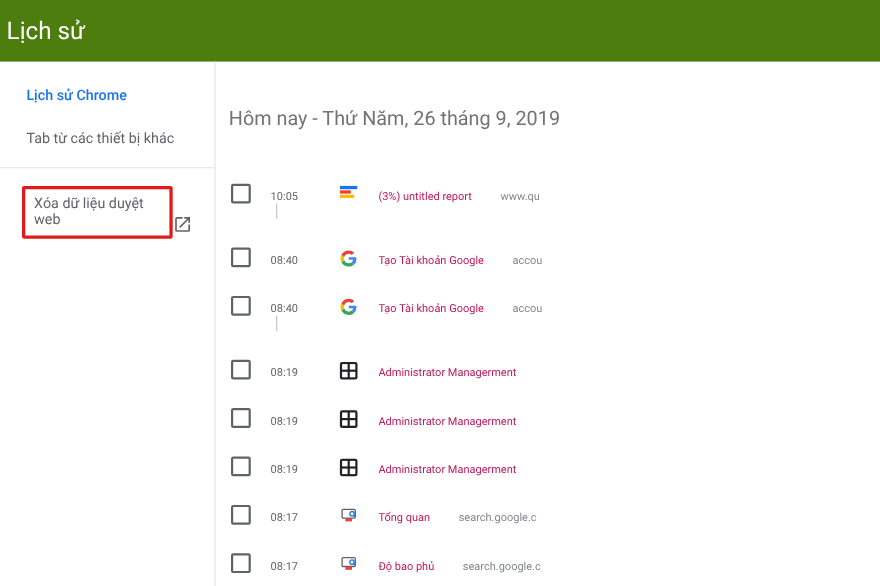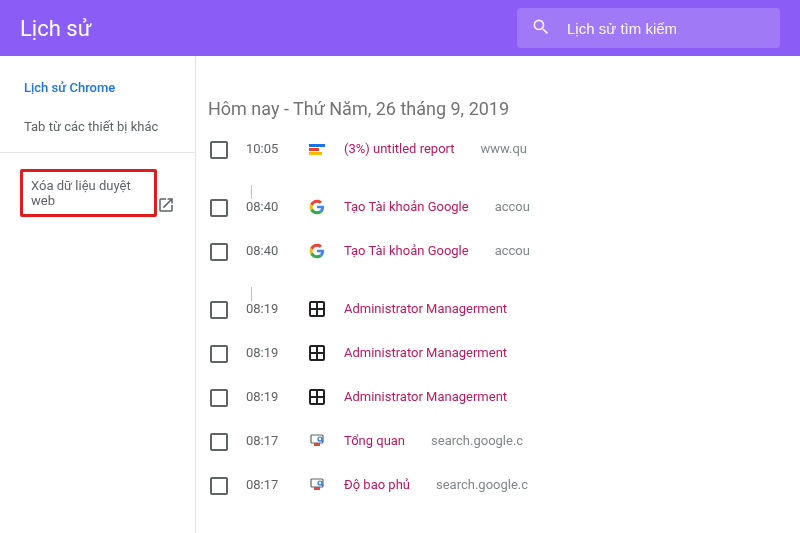--- a/index.html
+++ b/index.html
@@ -7,25 +7,25 @@
     font-family: Roboto, Arial, sans-serif;
     font-size: 13px;
     color: #3c4043;
     width: 800px;
     height: 533px;
     overflow: hidden;
     background: #fff;
   }
   .topbar {
     height: 56px;
-    background: #8b5cf6;
+    background: #4d7c0f;
     color: #fff;
     display: flex;
     align-items: center;
-    padding: 0 20px;
+    padding: 0 6px;
   }
   .topbar-title {
     font-size: 22px;
     font-weight: 400;
     flex: 1;
   }
   .searchbar {
     display: flex;
     align-items: center;
     background: rgba(255,255,255,0.18);
@@ -82,25 +82,25 @@
     overflow: hidden;
   }
   .date-header {
     font-size: 18px;
     color: #737373;
     padding: 12px 0 22px 12px;
     font-weight: 400;
   }
   .row {
     display: flex;
-    align-items: flex-start;
+    align-items: flex-end;
     height: 44px;
     padding-left: 14px;
     gap: 18px;
-    font-size: 13px;
+    font-size: 10px;
     color: #5f6368;
     white-space: nowrap;
   }
   .chk {
     width: 18px; height: 18px;
     border: 2px solid #5f6368;
     border-radius: 2px;
     flex-shrink: 0;
   }
   .time { width: 44px; color: #5f6368; }
@@ -126,28 +126,20 @@
     gap:2px;padding:2px;
   }
   .fav-a span{background:#fff;}
   .fav-s {width:16px;height:16px;}
 </style>
 </head>
 <body>
 
 <div class="topbar">
   <div class="topbar-title">Lịch sử</div>
-  <div class="searchbar">
-    <span>
-      <svg width="20" height="20" viewBox="0 0 24 24">
-          <path d="M15.5 14h-.79l-.28-.27A6.471 6.471 0 0016 9.5 6.5 6.5 0 109.5 16a6.47 6.47 0 004.23-1.57l.27.28v.79l5 4.99L20.49 19l-4.99-5zm-6 0C7.01 14 5 11.99 5 9.5S7.01 5 9.5 5 14 7.01 14 9.5 11.99 14 9.5 14z"></path>
-        </svg>
-    </span>
-    <input class="search-input" placeholder="Lịch sử tìm kiếm" style="">
-  </div>
 </div>
 
 <div class="content">
 
   <div class="sidebar">
     <div class="side-item active">Lịch sử Chrome</div>
     <div class="side-item">Tab từ các thiết bị khác</div>
     <div class="side-divider"></div>
     <div class="side-clear">
       <span class="side-clear-label">Xóa dữ liệu duyệt web</span>

